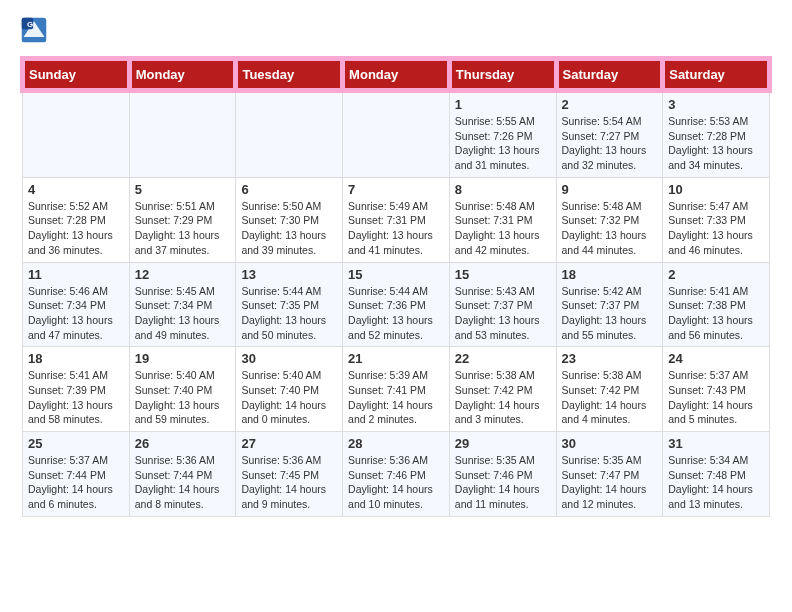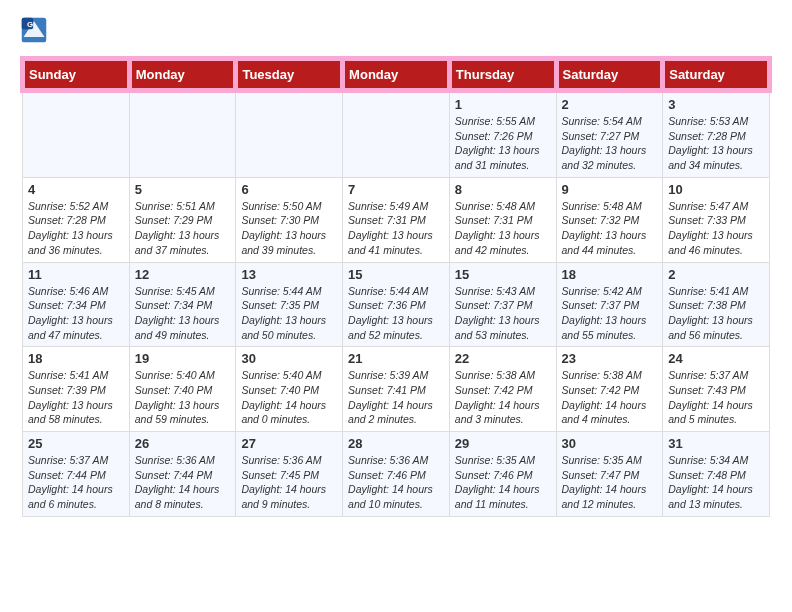--- a/index.html
+++ b/index.html
@@ -81,21 +81,20 @@
     .day-number {
       font-weight: bold;
       font-size: 13px;
       display: block;
       margin-bottom: 2px;
     }
     .day-info {
       font-size: 10.5px;
       line-height: 1.4;
       color: #333;
-      font-style: italic;
     }
     .empty-cell {
       background-color: #f5f8ff;
     }
   </style>
 </head>
 <body>
 
 <div class="page">
   <div class="header">

